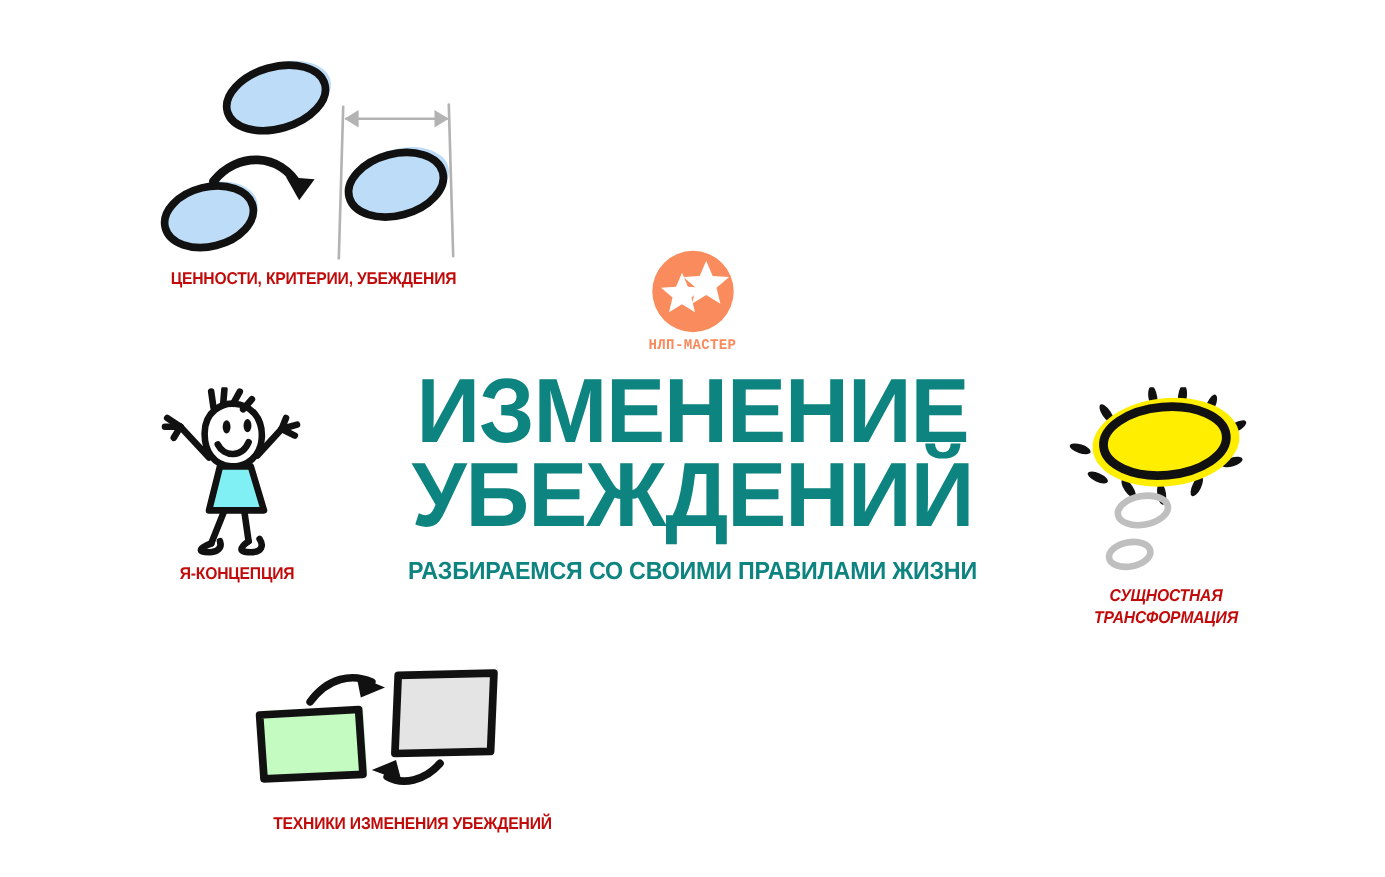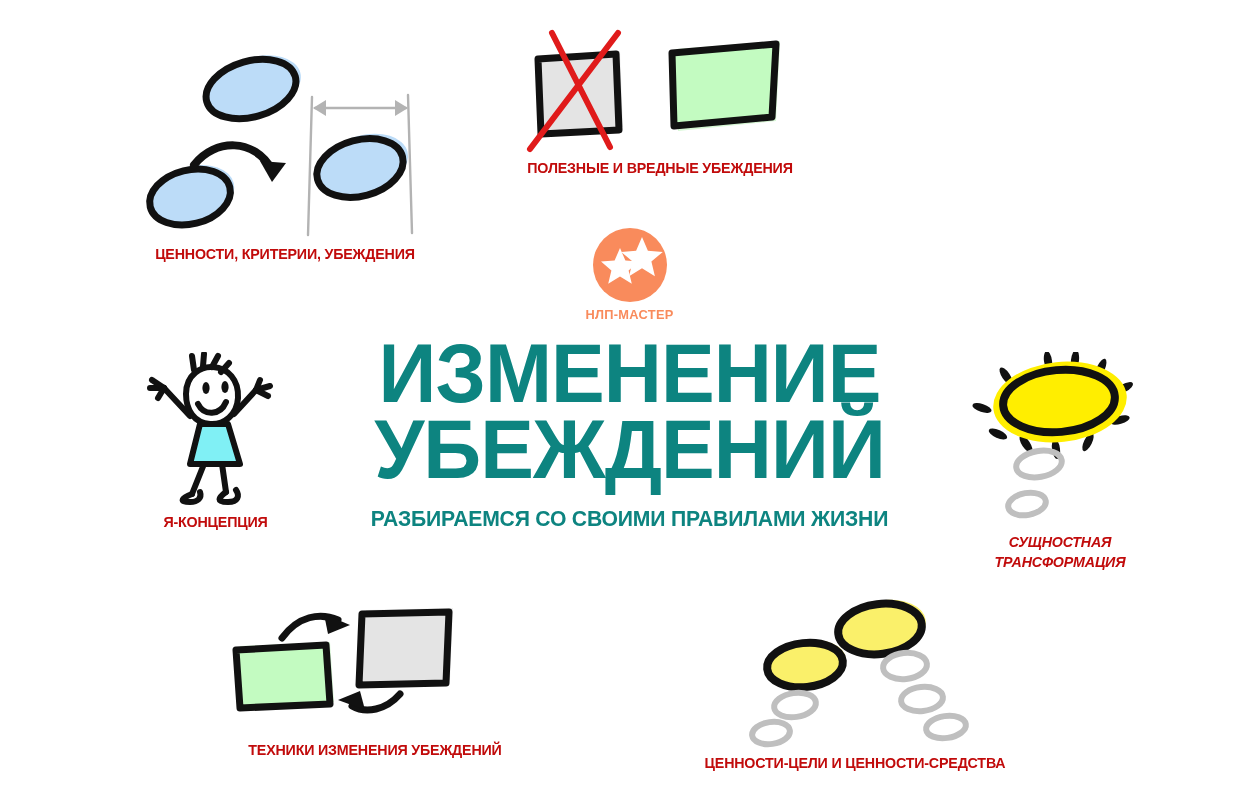--- a/index.html
+++ b/index.html
@@ -51,20 +51,21 @@
     position: absolute;
     left: 0;
     right: 0;
     top: 228px;
     text-align: center;
   }
   #logo-wrap {
     position: relative;
     width: 100%;
     height: 108px;
+    font-family: Liberation Mono, monospace;
   }
   #logo-mark {
     position: absolute;
     left: 50%;
     top: 0;
     margin-left: -37px;
     width: 74px;
     height: 74px;
     border-radius: 50%;
     background: #f98b5c;
@@ -131,36 +132,20 @@
       <path d="M193 58 L206 50 L206 66 Z" fill="#b3b3b3"></path>
       <path d="M288 58 L275 50 L275 66 Z" fill="#b3b3b3"></path>
 
       <ellipse cx="245" cy="113" rx="44" ry="28" transform="rotate(-15 245 113)" fill="#bcdcf8"></ellipse>
       <ellipse cx="240" cy="118" rx="44" ry="28" transform="rotate(-15 240 118)" fill="#bcdcf8" stroke="#111111" stroke-width="7"></ellipse>
     </svg>
 
     <div class="caption" style="left:0; top:194px; width:330px;">ЦЕННОСТИ, КРИТЕРИИ, УБЕЖДЕНИЯ</div>
   </div>
 
-  <div class="node" style="left:490px; top:25px; width:340px; height:160px;">
-
-    <svg class="art" width="340" height="140" viewBox="0 0 340 140">
-
-      <path d="M52 30 L130 26 L133 102 L55 106 Z" fill="#ededed"></path>
-      <path d="M48 34 L126 29 L129 105 L51 109 Z" fill="#e4e4e4" stroke="#111111" stroke-width="7" stroke-linejoin="round"></path>
-
-      <path d="M40 124 L128 8" stroke="#e01b1b" stroke-width="6" stroke-linecap="round"></path>
-      <path d="M62 8 L120 122" stroke="#e01b1b" stroke-width="6" stroke-linecap="round"></path>
-
-      <path d="M186 24 L290 16 L286 96 L188 106 Z" fill="#d7f7d5"></path>
-      <path d="M182 28 L286 19 L282 92 L184 101 Z" fill="#c3fbc1" stroke="#111111" stroke-width="7" stroke-linejoin="round"></path>
-    </svg>
-
-    <div class="caption" style="left:0; top:133px; width:340px;">ПОЛЕЗНЫЕ И ВРЕДНЫЕ УБЕЖДЕНИЯ</div>
-  </div>
 
 
   <div class="node" style="left:128px; top:352px; width:175px; height:190px;">
 
     <svg class="art" width="175" height="160" viewBox="0 0 175 160">
       <g fill="none" stroke="#111111" stroke-width="6" stroke-linecap="round" stroke-linejoin="round">
 
         <path d="M66 18 L64 4"></path>
         <path d="M75 14 L76 2"></path>
         <path d="M84 15 L90 4"></path>
@@ -243,40 +228,20 @@
       <path d="M72 38 C 88 16, 110 12, 128 20" fill="none" stroke="#111111" stroke-width="7" stroke-linecap="round"></path>
       <path d="M140 25 L114 14 L118 34 Z" fill="#111111"></path>
 
       <path d="M190 94 C 176 110, 156 114, 142 106" fill="none" stroke="#111111" stroke-width="7" stroke-linecap="round"></path>
       <path d="M128 100 L155 110 L150 91 Z" fill="#111111"></path>
     </svg>
 
     <div class="caption" style="left:0; top:140px; width:330px;">ТЕХНИКИ ИЗМЕНЕНИЯ УБЕЖДЕНИЙ</div>
   </div>
 
-  <div class="node" style="left:660px; top:595px; width:390px; height:185px;">
-
-    <svg class="art" width="390" height="160" viewBox="0 0 390 160">
-
-      <ellipse cx="224" cy="30" rx="42" ry="25" transform="rotate(-7 224 30)" fill="#faf06a"></ellipse>
-      <ellipse cx="220" cy="34" rx="42" ry="25" transform="rotate(-7 220 34)" fill="#faf06a" stroke="#111111" stroke-width="8"></ellipse>
-
-      <ellipse cx="148" cy="67" rx="38" ry="22" transform="rotate(-6 148 67)" fill="#faf06a"></ellipse>
-      <ellipse cx="145" cy="70" rx="38" ry="22" transform="rotate(-6 145 70)" fill="#faf06a" stroke="#111111" stroke-width="8"></ellipse>
-
-      <ellipse cx="135" cy="110" rx="21" ry="12" transform="rotate(-8 135 110)" fill="none" stroke="#bfbfbf" stroke-width="6"></ellipse>
-      <ellipse cx="111" cy="138" rx="19" ry="11" transform="rotate(-8 111 138)" fill="none" stroke="#bfbfbf" stroke-width="6"></ellipse>
-
-      <ellipse cx="245" cy="71" rx="22" ry="13" transform="rotate(-6 245 71)" fill="none" stroke="#bfbfbf" stroke-width="6"></ellipse>
-      <ellipse cx="262" cy="104" rx="21" ry="12" transform="rotate(-6 262 104)" fill="none" stroke="#bfbfbf" stroke-width="6"></ellipse>
-      <ellipse cx="286" cy="132" rx="20" ry="11" transform="rotate(-8 286 132)" fill="none" stroke="#bfbfbf" stroke-width="6"></ellipse>
-    </svg>
-
-    <div class="caption" style="left:0; top:158px; width:390px;">ЦЕННОСТИ-ЦЕЛИ И ЦЕННОСТИ-СРЕДСТВА</div>
-  </div>
 
   <div id="centre">
 
     <div id="logo-wrap">
       <div id="logo-mark">
         <svg width="74" height="74" viewBox="0 0 74 74">
           <polygon points="27,20 32.4,32.6 46,33.6 35.6,42.5 38.8,55.8 27,48.5 15.2,55.8 18.4,42.5 8,33.6 21.6,32.6" fill="#ffffff"></polygon>
           <polygon points="49,9 54.9,22.8 69.8,23.9 58.4,33.6 61.9,48.2 49,40.2 36.1,48.2 39.6,33.6 28.2,23.9 43.1,22.8" fill="#ffffff"></polygon>
         </svg>
       </div>

